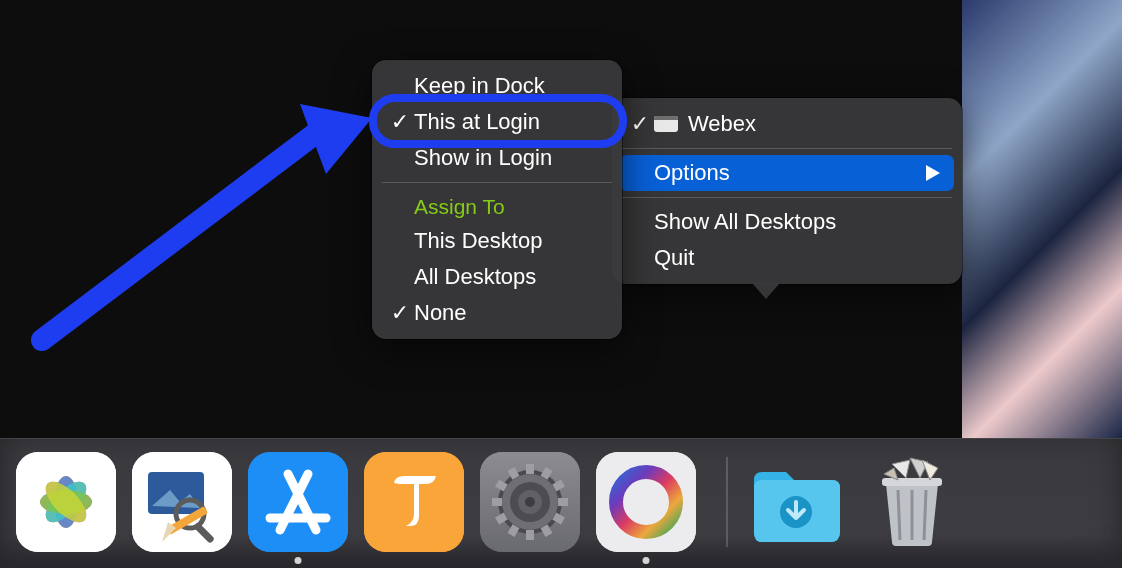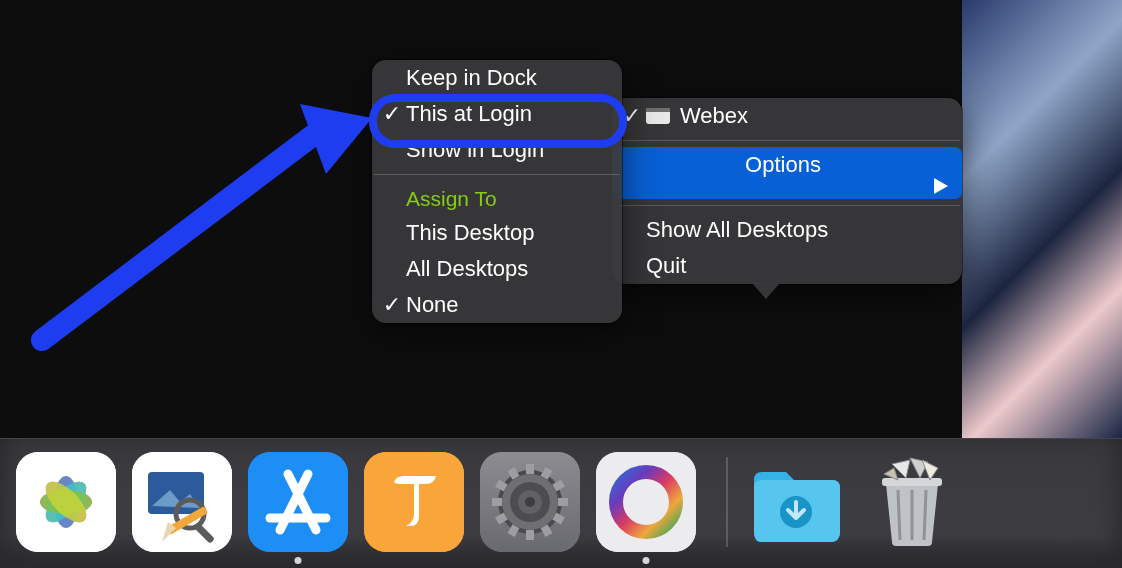--- a/index.html
+++ b/index.html
@@ -72,20 +72,21 @@
     transform: translateX(-50%);
   }
   .dock-app svg, .dock-app .icon-body { width: 100%; height: 100%; }
 
   
   .menu {
     position: absolute;
     background: rgba(58,58,60,0.93);
     border-radius: 14px;
     box-shadow: 0 10px 35px rgba(0,0,0,0.55), 0 0 0 1px rgba(0,0,0,0.45);
+    padding: 8px;
     font-size: 22px;
     color: #fff;
     overflow: visible;
   }
   .menu .row {
     display: flex;
     align-items: center;
     padding: 5px 14px 5px 6px;
     border-radius: 7px;
     white-space: nowrap;
@@ -110,21 +111,20 @@
     margin: 6px 2px;
   }
   .menu .section {
     color: #84cc16;
     font-size: 21px;
     padding: 6px 6px 4px 34px;
     font-weight: 500;
   }
   .menu .highlight {
     background: #0860d6;
-    flex-direction: column;
   }
   .menu .winicon {
     width: 24px; height: 16px;
     margin-right: 10px;
     border-radius: 3px;
     display: inline-block;
     background: #e8e8e8;
     position: relative;
   }
   .menu .winicon::before {

